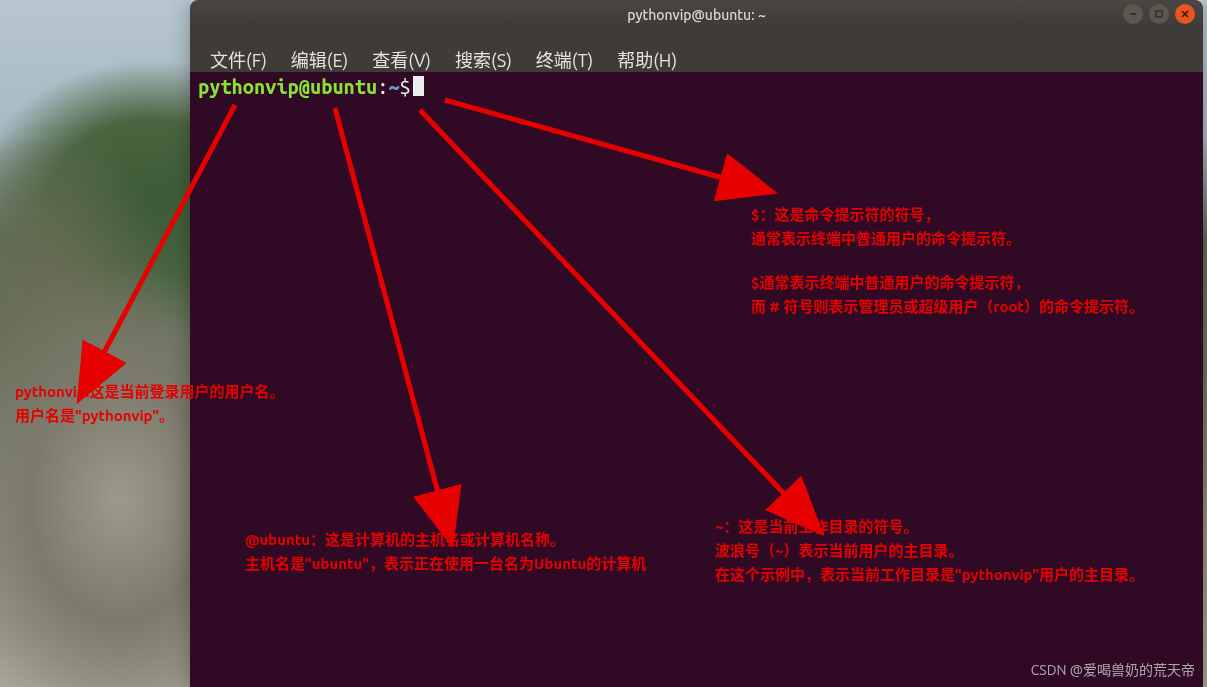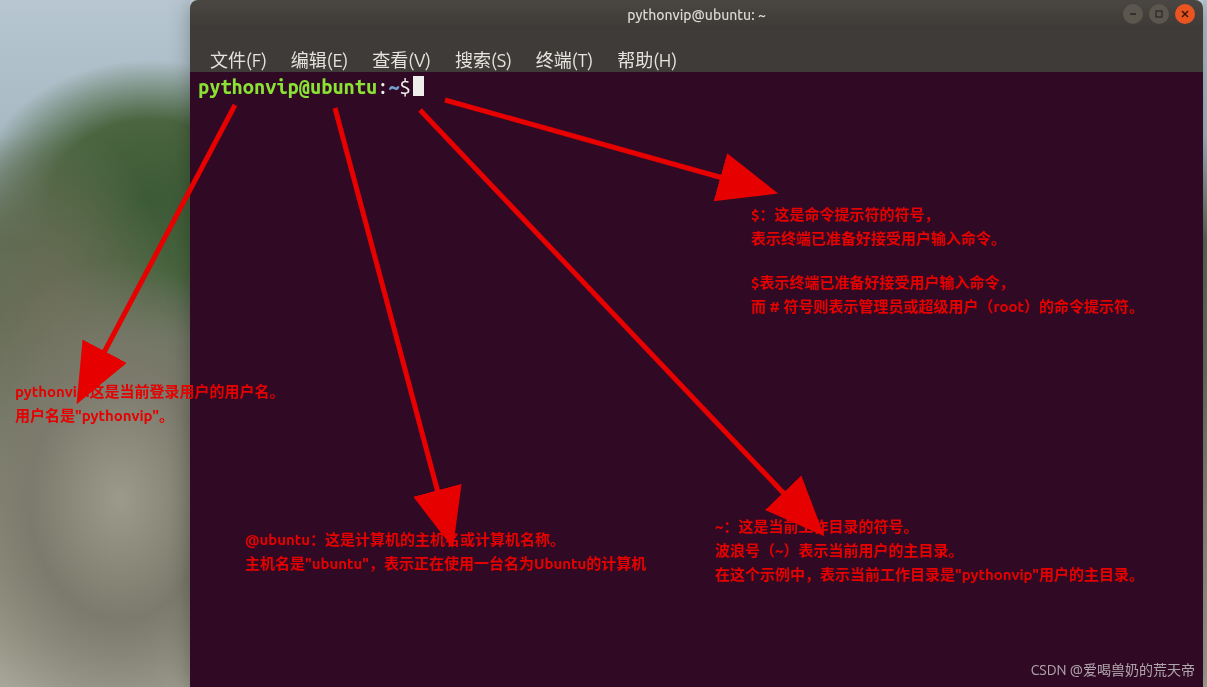--- a/index.html
+++ b/index.html
@@ -172,20 +172,20 @@
   </div>
 
   <div class="anno" style="left:715px; top:515px;">
     <div>~：这是当前工作目录的符号。</div>
     <div>波浪号（~）表示当前用户的主目录。</div>
     <div>在这个示例中，表示当前工作目录是"pythonvip"用户的主目录。</div>
   </div>
 
   <div class="anno" style="left:740px; top:203px;margin-left:11px;">
     <div>$：这是命令提示符的符号，</div>
-    <div>表示终端已准备好接受用户输入命令。</div>
+    <div>通常表示终端中普通用户的命令提示符。</div>
     <div style="height:20px"></div>
-    <div>$表示终端已准备好接受用户输入命令，</div>
+    <div>$通常表示终端中普通用户的命令提示符，</div>
     <div>而 # 符号则表示管理员或超级用户（root）的命令提示符。</div>
   </div>
 
   <div class="watermark">CSDN @爱喝兽奶的荒天帝</div>
 </div>
 
 </body></html>

